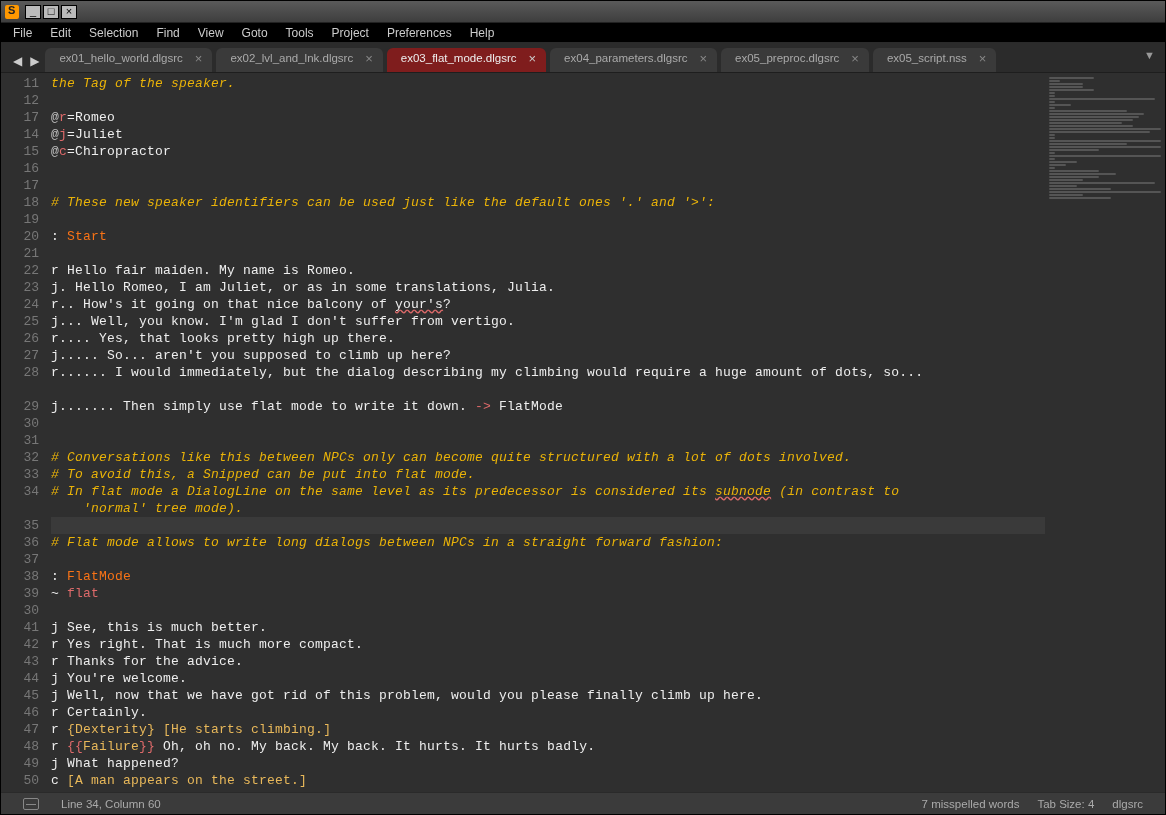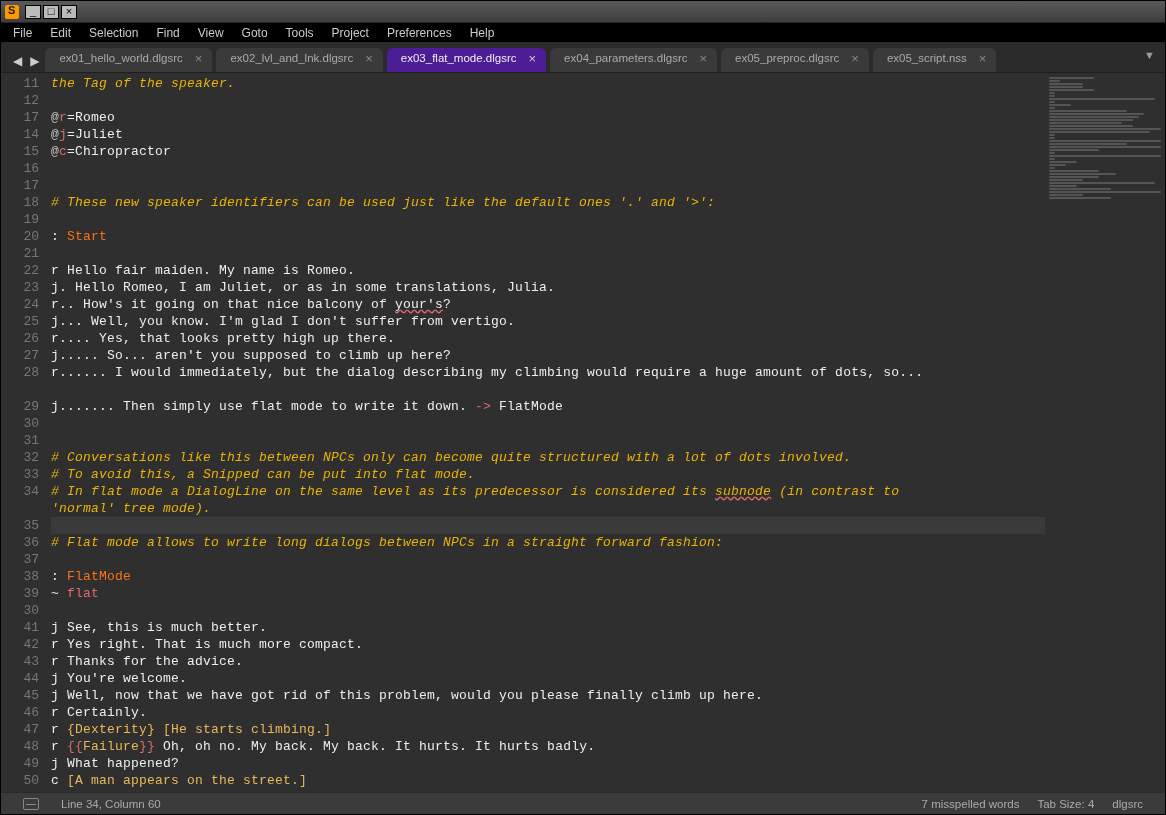--- a/index.html
+++ b/index.html
@@ -84,21 +84,21 @@
     margin-right: 4px;
     border-radius: 6px 6px 0 0;
     display: flex;
     align-items: center;
     font-size: 11.5px;
     height: 24px;
     position: relative;
     cursor: default;
   }
   .tab.active {
-    background: #4c1d95;
+    background: #7f1d1d;
     color: #eee;
   }
   .tab .tclose {
     margin-left: 12px;
     color: #888;
     font-size: 13px;
     cursor: pointer;
   }
   .tab.active .tclose { color: #ccc; }
   .tab-overflow {
@@ -136,21 +136,21 @@
     font-family: "Consolas","Courier New",monospace;
     font-size: 13px;
     line-height: 17px;
     color: #eee;
     padding-top: 2px;
     white-space: pre;
     position: relative;
     letter-spacing: 0.2px;
   }
   .code .line { height: 17px; display: block; position: relative; }
-  .code .line.wrap-cont { padding-left: 0; }
+  .code .line.wrap-cont { padding-left: 0; margin-left: 32px; }
   .line.hl { background: #3a3a3a; }
   .minimap {
     width: 120px;
     background: #2f2f2f;
     position: relative;
     padding: 4px;
   }
   .mm-line {
     height: 2px;
     margin-bottom: 1px;

